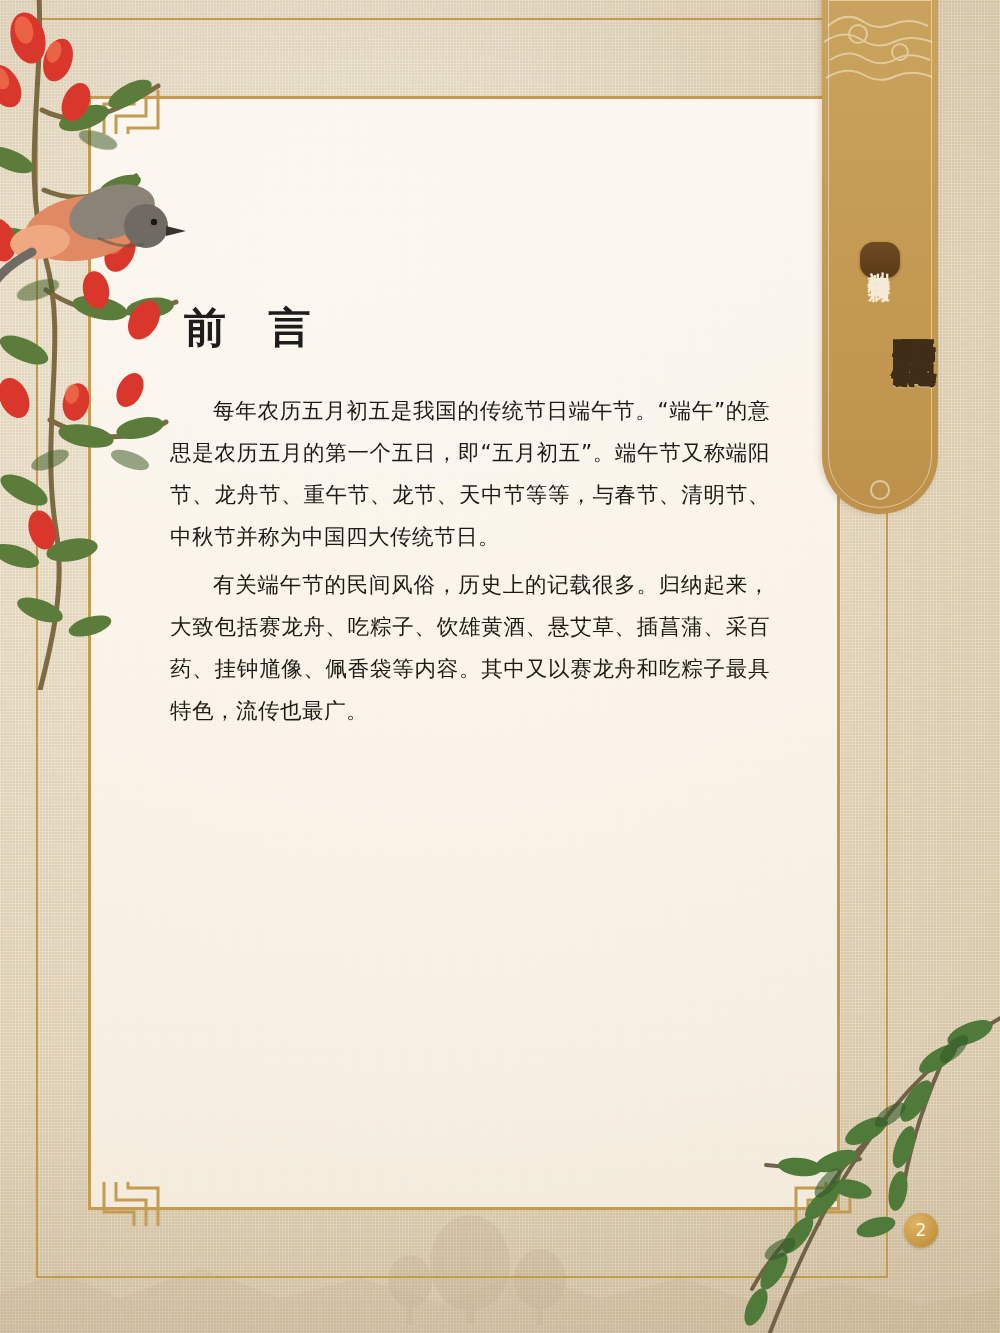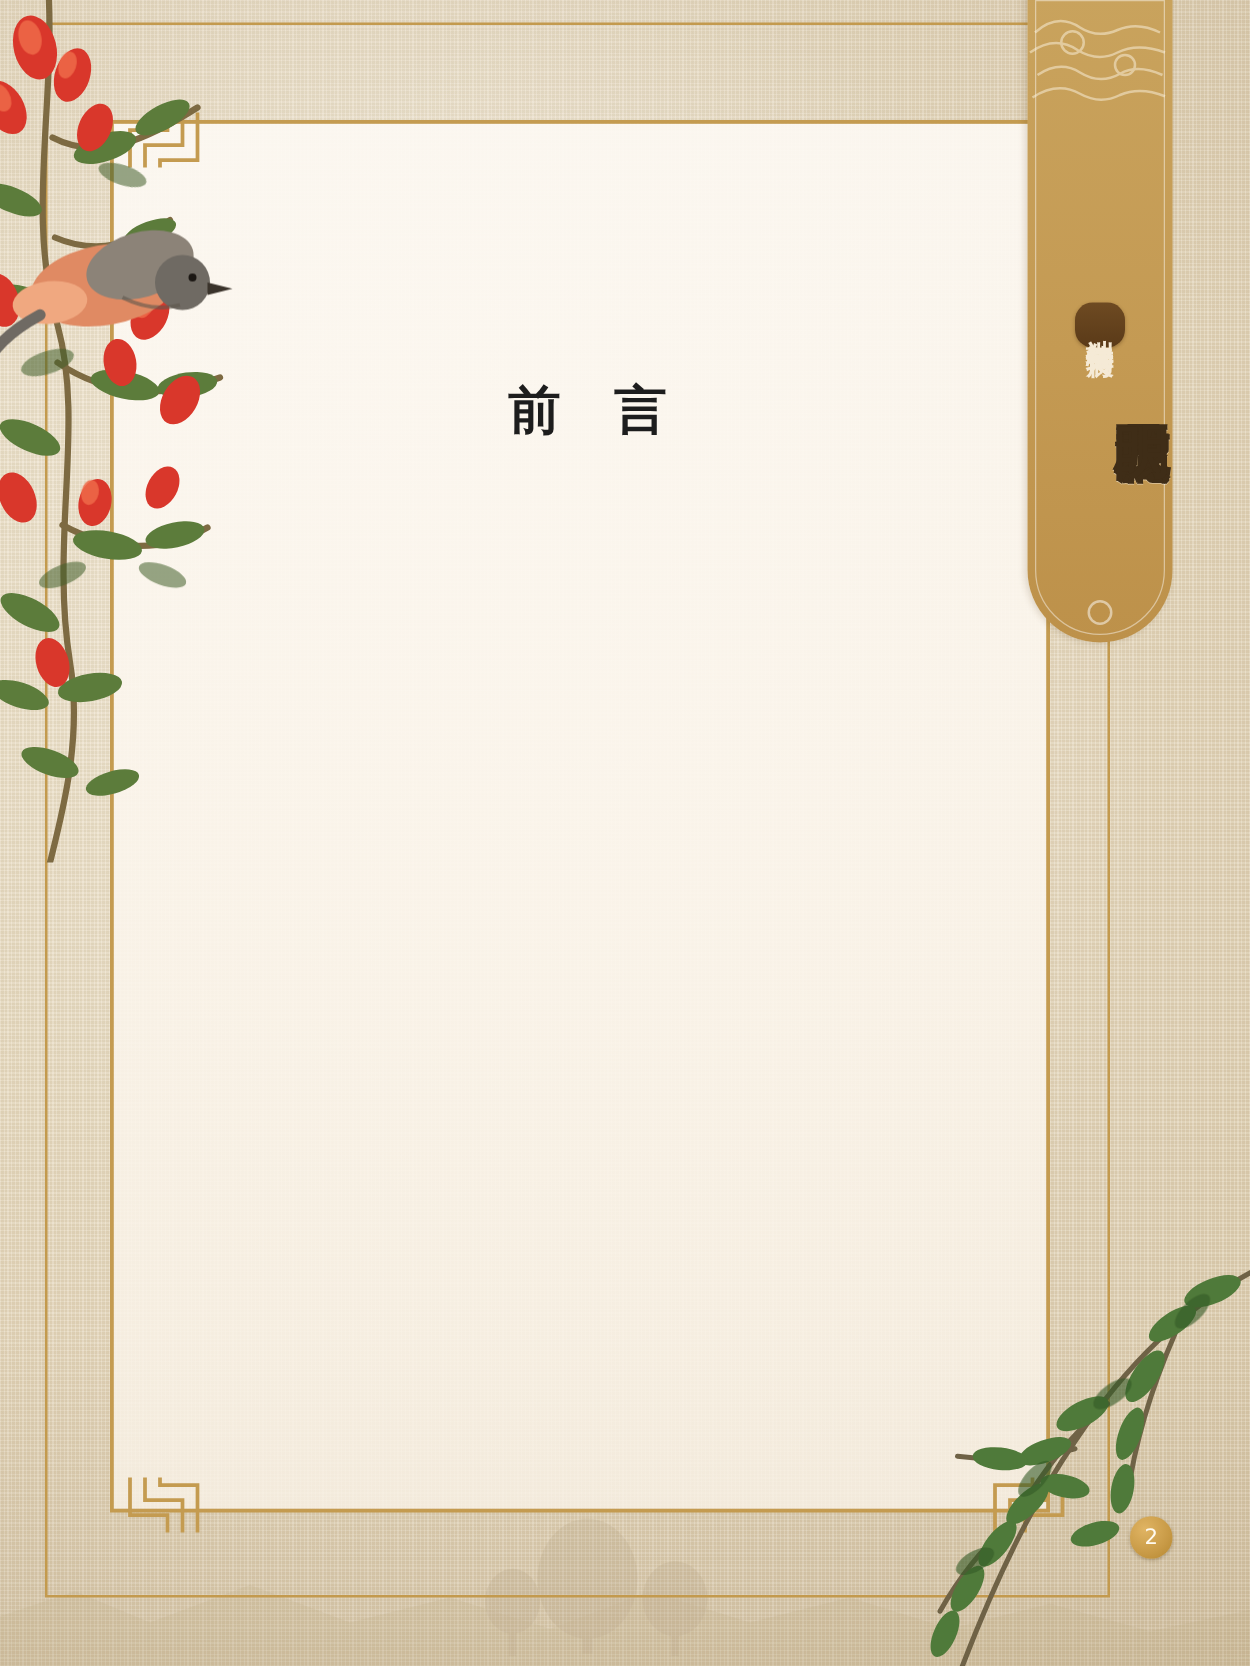--- a/index.html
+++ b/index.html
@@ -160,21 +160,21 @@
   }
 
   
   .article {
     position: absolute;
     left: 170px;
     top: 300px;
     width: 600px;
   }
   .article-title {
-    text-align: center;
+    text-align: left;
     font-family: "DejaVu Serif", "Liberation Serif", serif;
     font-weight: bold;
     font-size: 42px;
     letter-spacing: 14px;
     color: #1d1d1d;
     margin: 0 0 34px 0;
     text-indent: 14px;
   }
   .para {
     font-family: "DejaVu Sans", "Liberation Sans", sans-serif;
@@ -276,20 +276,22 @@
       <div class="banner-title">五月榴花照眼明</div>
     </div>
     <div class="banner-sub-wrap">
       <div class="banner-sub">端午诗词特展</div>
     </div>
     <div class="banner-bead"></div>
   </div>
 
   <div class="article">
     <h1 class="article-title">前 言</h1>
+    <p class="para">每年农历五月初五是我国的传统节日端午节。“端午”的意思是农历五月的第一个五日，即“五月初五”。端午节又称端阳节、龙舟节、重午节、龙节、天中节等等，与春节、清明节、中秋节并称为中国四大传统节日。</p>
+    <p class="para">有关端午节的民间风俗，历史上的记载很多。归纳起来，大致包括赛龙舟、吃粽子、饮雄黄酒、悬艾草、插菖蒲、采百药、挂钟馗像、佩香袋等内容。其中又以赛龙舟和吃粽子最具特色，流传也最广。</p>
   </div>
 
   <div class="page-badge">2</div>
 
   <svg class="art art-pomegranate" viewBox="0 0 280 700">
 
     <g stroke="#7d6a42" stroke-width="5" fill="none" stroke-linecap="round">
       <path d="M58 -10 C66 90 40 180 66 270 C88 350 60 440 76 540 C86 600 70 660 60 700"></path>
       <path d="M62 120 C100 140 140 120 178 96"></path>
       <path d="M66 300 C104 326 150 330 196 312"></path>

